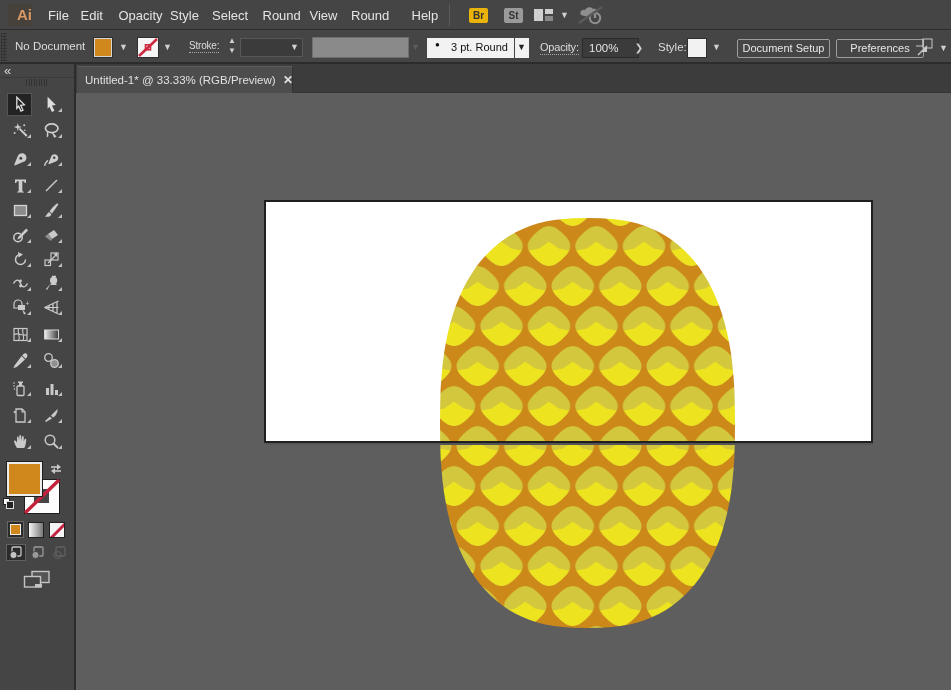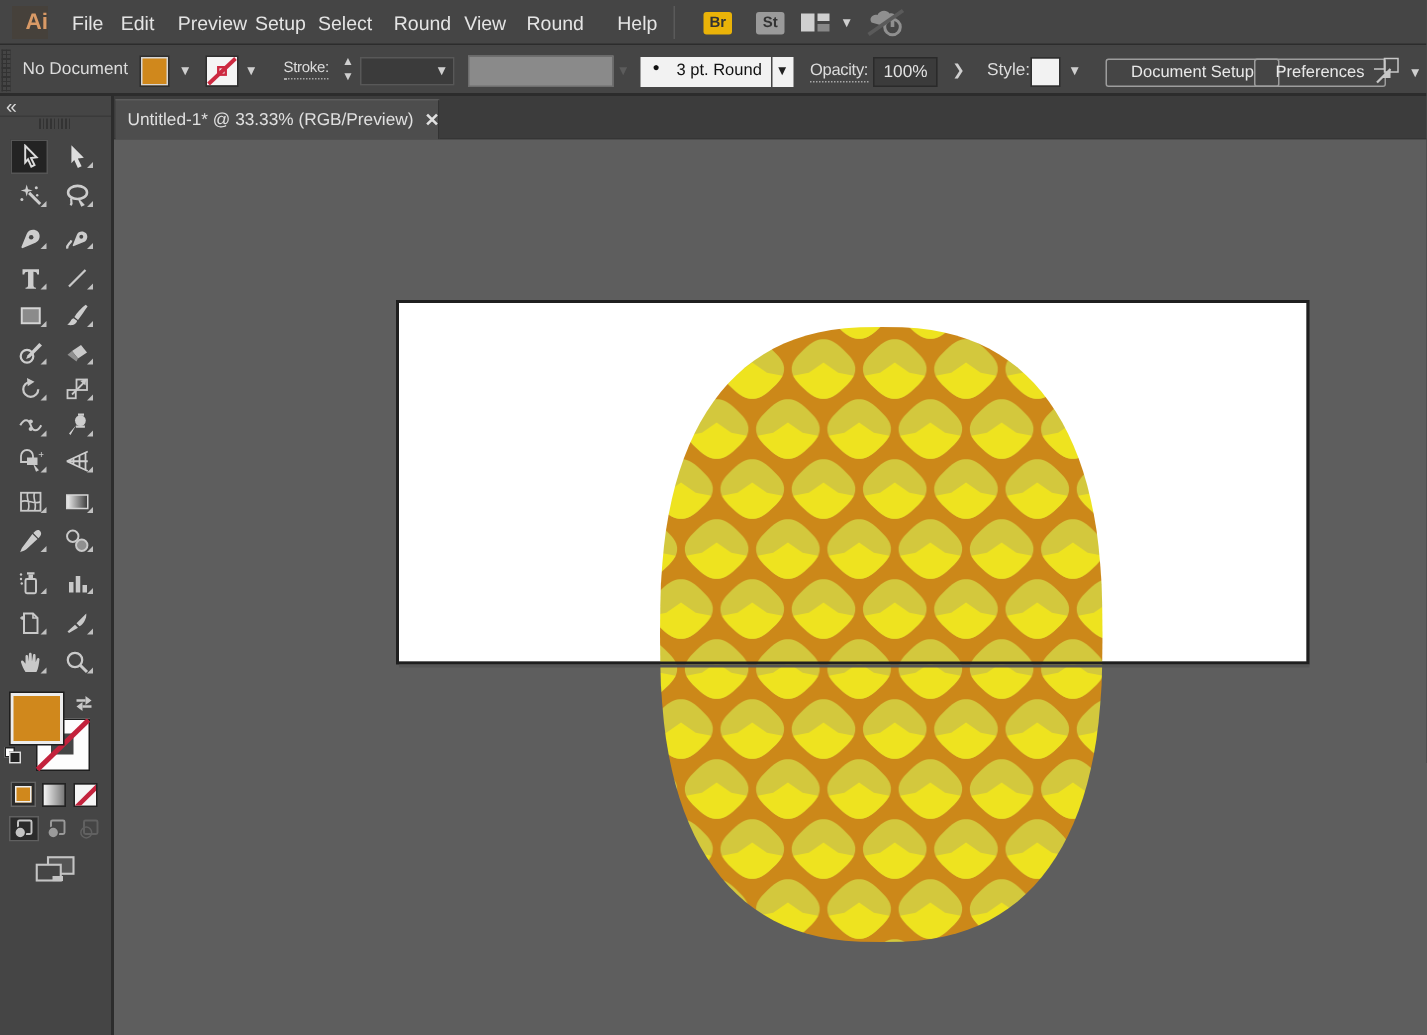--- a/index.html
+++ b/index.html
@@ -20,22 +20,22 @@
 .car{position:absolute;color:#cfcfcf;font-size:9px}
 .btn{position:absolute;height:19px;border:1px solid #9d9d9d;border-radius:2px;color:#e8e8e8;font-size:11px;text-align:center;line-height:17px}
 .sw{position:absolute}
 .tool{position:absolute;width:17px;height:17px}
 .fly{position:absolute;width:0;height:0;border-left:4px solid transparent;border-bottom:4px solid #c0c0c0}
 </style></head><body>
 <div class="abs" id="menubar">
 <div class="abs" style="left:8px;top:4px;width:24px;height:22px;background:#46413b;color:#d99a66;font-size:15px;font-weight:bold;text-align:right;line-height:22px">Ai</div>
 <span class="menu" style="left:48px">File</span>
 <span class="menu" style="left:80.5px">Edit</span>
-<span class="menu" style="left:118.5px">Preview</span>
-<span class="menu" style="left:170px">Setup</span>
+<span class="menu" style="left:118.5px">Opacity</span>
+<span class="menu" style="left:170px">Style</span>
 <span class="menu" style="left:212px">Select</span>
 <span class="menu" style="left:262.5px">Round</span>
 <span class="menu" style="left:309.5px">View</span>
 <span class="menu" style="left:351px">Round</span>
 <span class="menu" style="left:411.5px">Help</span>
 <div class="abs" style="left:449px;top:4px;width:1px;height:22px;background:#5a5a5a"></div>
 <div class="abs" style="left:469px;top:8px;width:19px;height:15px;background:#eab308;border-radius:2px;color:#333;font-size:10px;font-weight:bold;text-align:center;line-height:15px">Br</div>
 <div class="abs" style="left:504px;top:8px;width:19px;height:15px;background:#9a9a9a;border-radius:2px;color:#333;font-size:10px;font-weight:bold;text-align:center;line-height:15px">St</div>
 <svg class="abs" style="left:534px;top:8px" width="22" height="15">
       <rect x="0" y="1" width="9" height="12" fill="#cfcfcf"></rect>
@@ -68,28 +68,28 @@
 <span class="car" style="left:290px;top:11px">▼</span>
 <div class="abs" style="left:312px;top:6px;width:97px;height:21px;background:#8a8a8a;border:1px solid #6e6e6e"></div>
 <span class="car" style="left:411px;top:11px;color:#5c5c5c">▼</span>
 <div class="abs" style="left:427px;top:7px;width:87px;height:20px;background:#f2f2f2;color:#111;font-size:12px">
       <span style="position:absolute;left:8px;top:2px;font-size:8px">●</span>
       <span style="position:absolute;left:24px;top:3px;white-space:nowrap;font-size:11px">3 pt. Round</span>
     </div>
 <div class="abs" style="left:515px;top:7px;width:14px;height:20px;background:#f2f2f2"></div>
 <span class="car" style="left:517px;top:11px;color:#222">▼</span>
 <span class="lbl dot" style="left:540px;top:10px;font-size:11px;letter-spacing:-0.2px">Opacity:</span>
-<div class="abs" style="left:582px;top:7px;width:43px;height:20px;background:#3b3b3b;border:1px solid #2a2a2a;color:#e2e2e2;font-size:11.5px">
+<div class="abs" style="left:582px;top:7px;width:57px;height:20px;background:#3b3b3b;border:1px solid #2a2a2a;color:#e2e2e2;font-size:11.5px">
       <span style="position:absolute;left:6px;top:3px">100%</span>
     </div>
 <div class="abs" style="left:631px;top:7px;width:16px;height:20px;color:#cfcfcf;font-size:10px;text-align:center;line-height:20px">❯</div>
 <span class="lbl" style="left:658px;top:10px;font-size:11.5px">Style:</span>
 <div class="sw" style="left:688px;top:8px;width:18px;height:18px;background:#f2f2f2;outline:1px solid #2f2f2f"></div>
 <span class="car" style="left:712px;top:11px">▼</span>
-<div class="btn" style="left:737px;top:8px;width:116px">Document Setup</div>
+<div class="btn" style="left:737px;top:8px;width:93px">Document Setup</div>
 <div class="btn" style="left:836px;top:8px;width:88px">Preferences</div>
 <svg class="abs" style="left:915px;top:7px" width="20" height="20" viewBox="0 0 20 20" fill="none" stroke="#c8c8c8">
       <rect x="8" y="1" width="9" height="9"></rect>
       <path d="M1 8 L8 8 L8 1"></path>
       <path d="M3 17 L12 8" stroke-width="1.5"></path>
       <path d="M12 8 L12 14 L6 14" fill="#c8c8c8" stroke="none"></path>
     </svg>
 <span class="car" style="left:939px;top:12px">▼</span>
 </div>
 <div class="abs" id="tabstrip">

